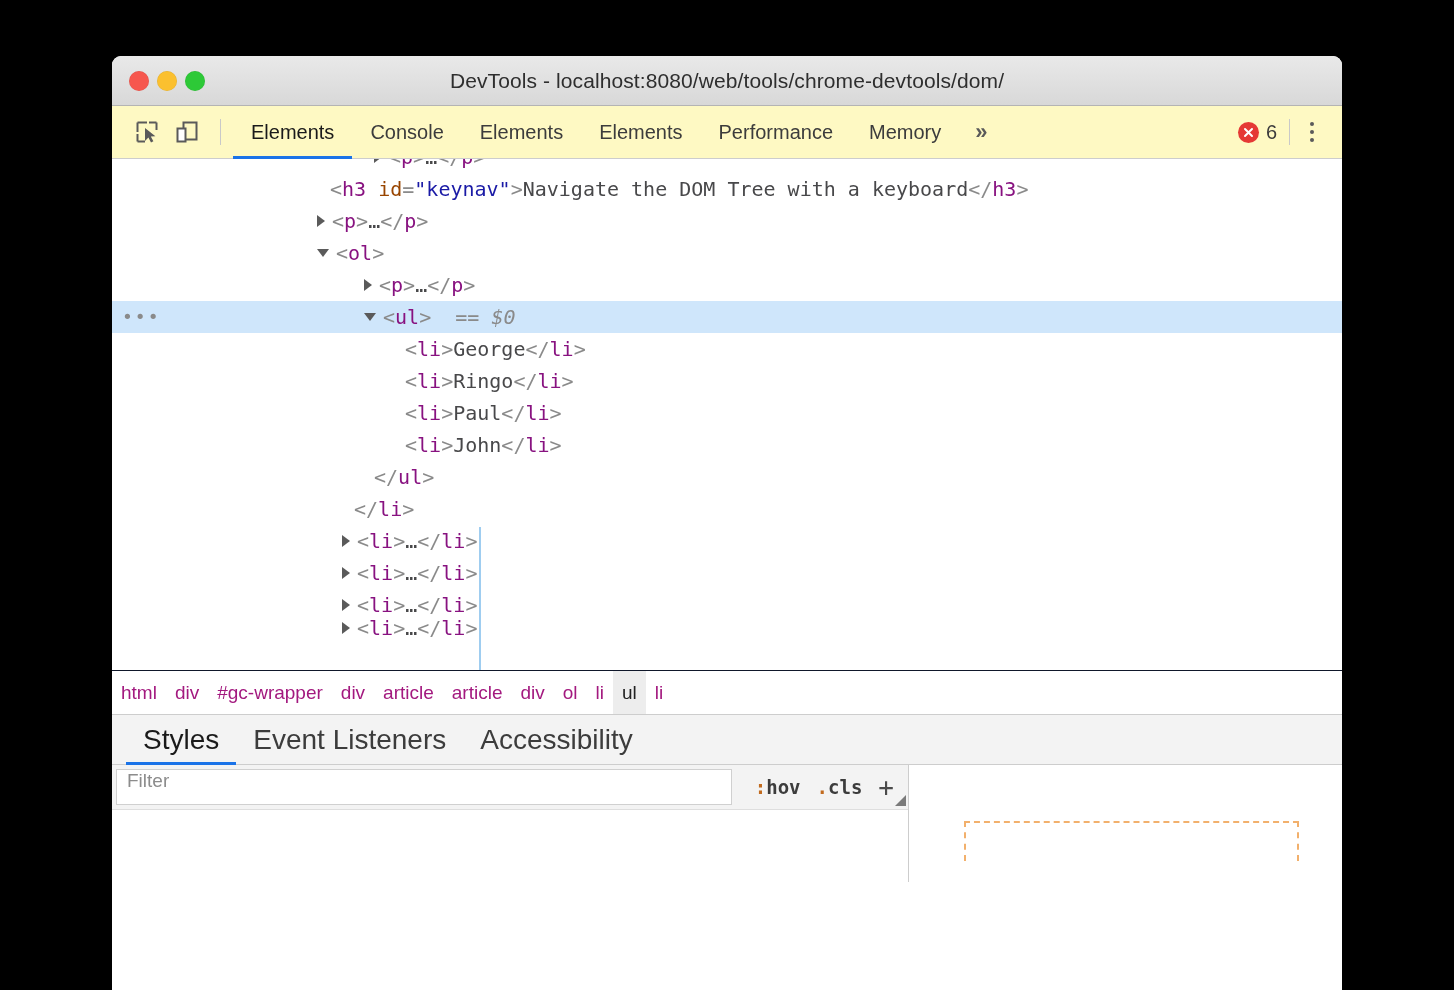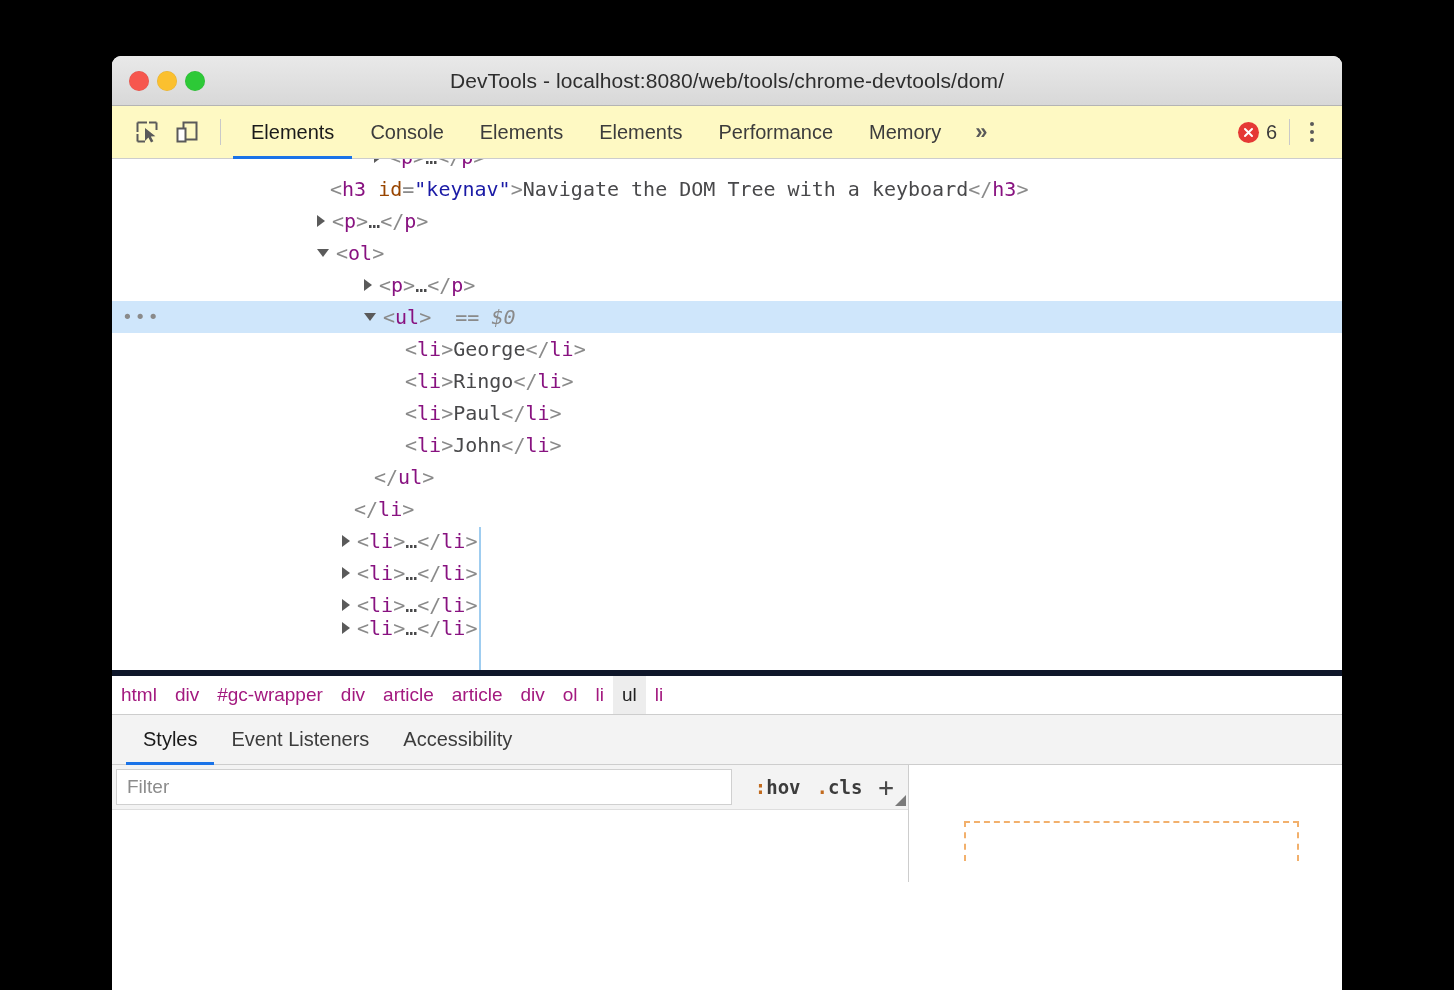--- a/index.html
+++ b/index.html
@@ -205,21 +205,21 @@
     left: 367px;
     width: 2px;
     height: 162px;
     background: #9fcdf0;
   }
 
   
   .crumbs {
     height: 44px;
     background: #ffffff;
-    border-top: 6px solid #0f172a;
+    border-top: 1px solid #0f172a;
     display: flex;
     align-items: stretch;
     overflow: hidden;
   }
   .crumb {
     display: flex;
     align-items: center;
     padding: 0 9px;
     font-size: 19px;
     color: #a3197f;
@@ -239,21 +239,21 @@
     border-bottom: 1px solid #cdcdcd;
     display: flex;
     align-items: stretch;
     padding-left: 14px;
   }
   .side-tab {
     position: relative;
     display: flex;
     align-items: center;
     padding: 0 17px;
-    font-size: 20px;
+    font-size: 28px;
     color: #3c3c3c;
     white-space: nowrap;
     cursor: default;
     text-align: right;
   }
   .side-tab.active { color: #1a1a1a; }
   .side-tab.active::after {
     content: "";
     position: absolute;
     left: 0; right: 0; bottom: -1px;
@@ -280,21 +280,20 @@
     display: flex;
     align-items: stretch;
     border-bottom: 1px solid #dedede;
   }
   .filter-input {
     flex: 1;
     margin: 4px 5px 4px 4px;
     background: #ffffff;
     border: 1px solid #d0d0d0;
     display: flex;
-    align-items: center;
     padding: 0 10px;
     font-size: 19px;
     color: #8c8c8c;
     font-family: "Liberation Sans", sans-serif;
   }
   .filter-actions {
     display: flex;
     align-items: center;
     gap: 16px;
     padding: 0 14px 0 18px;

